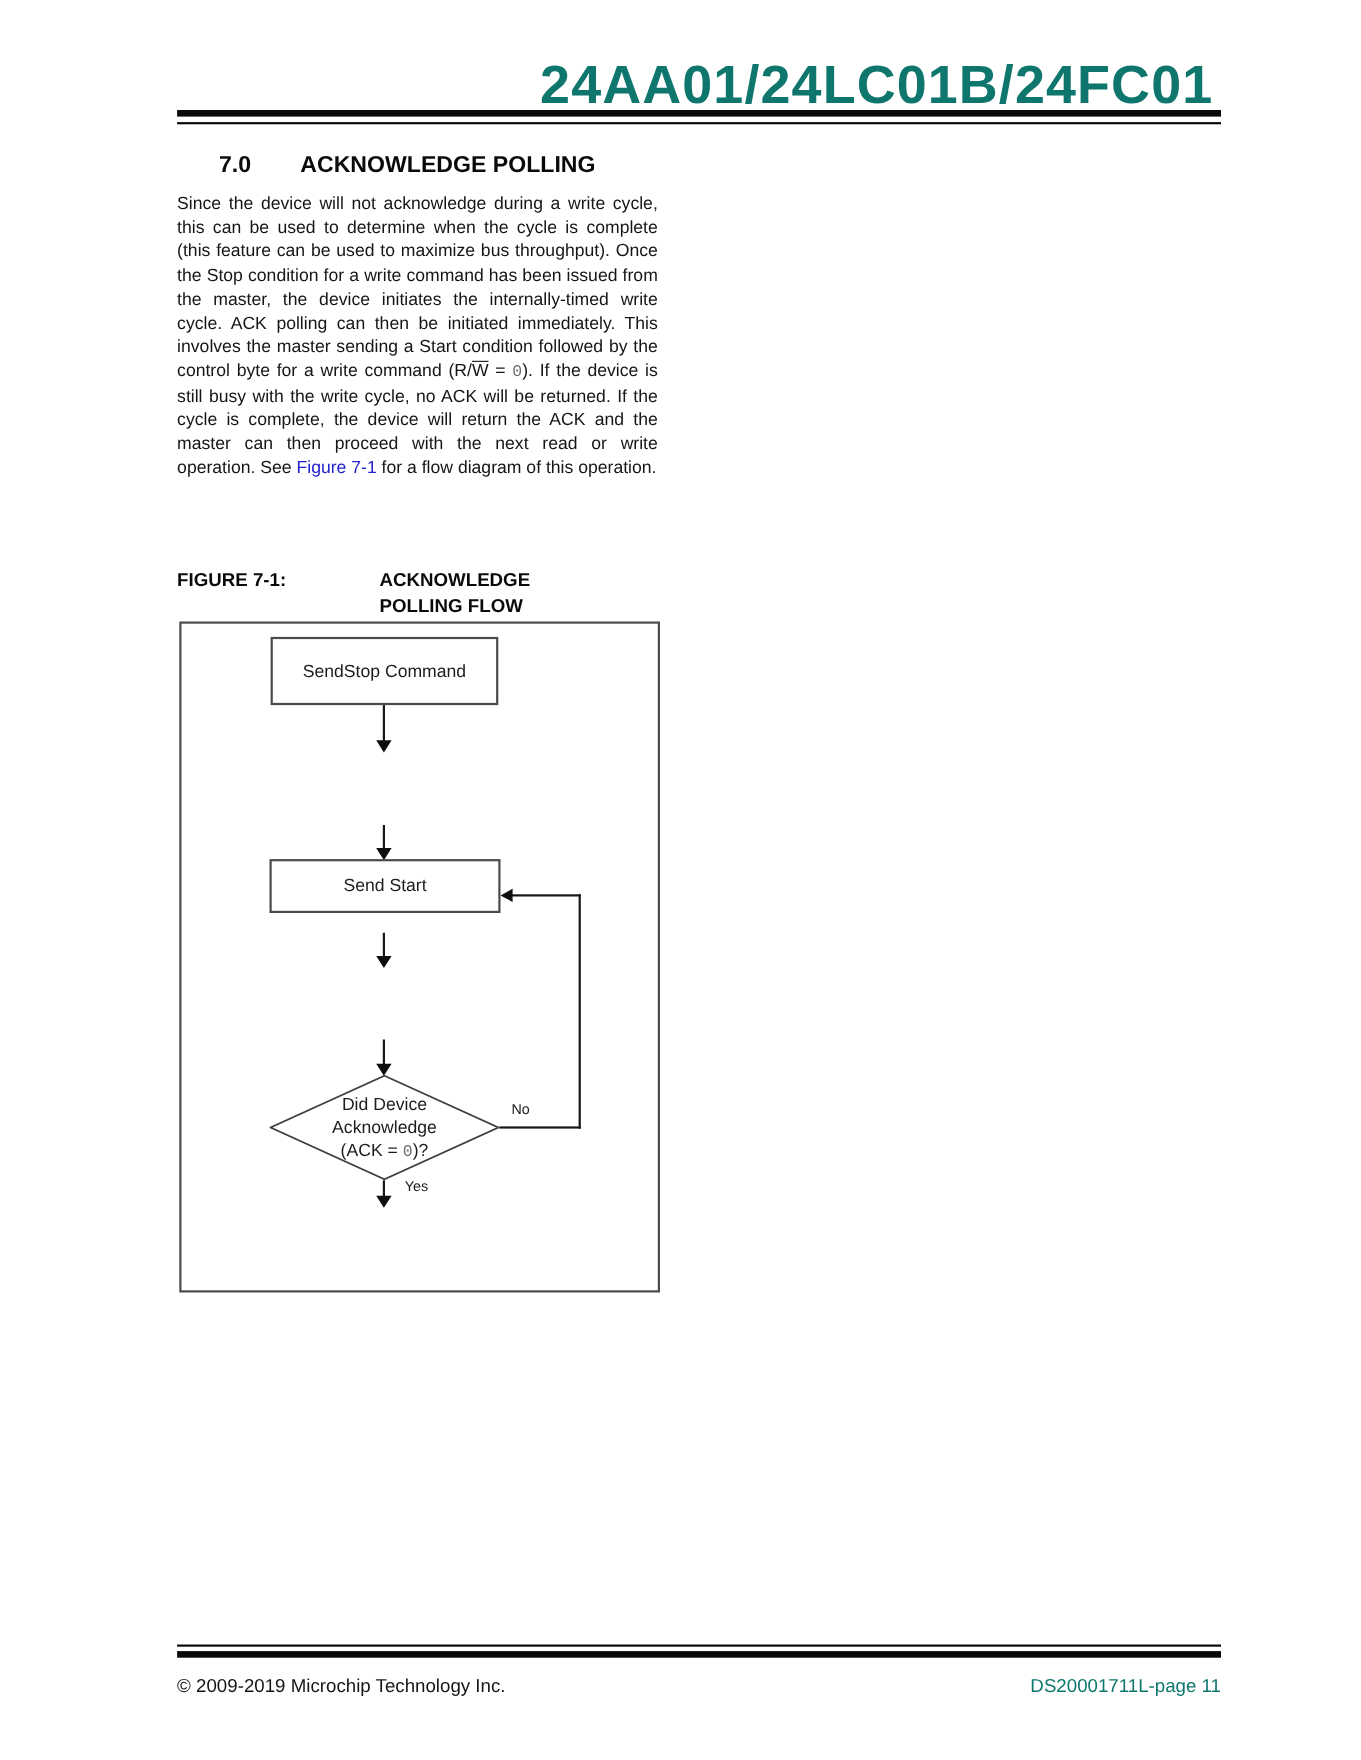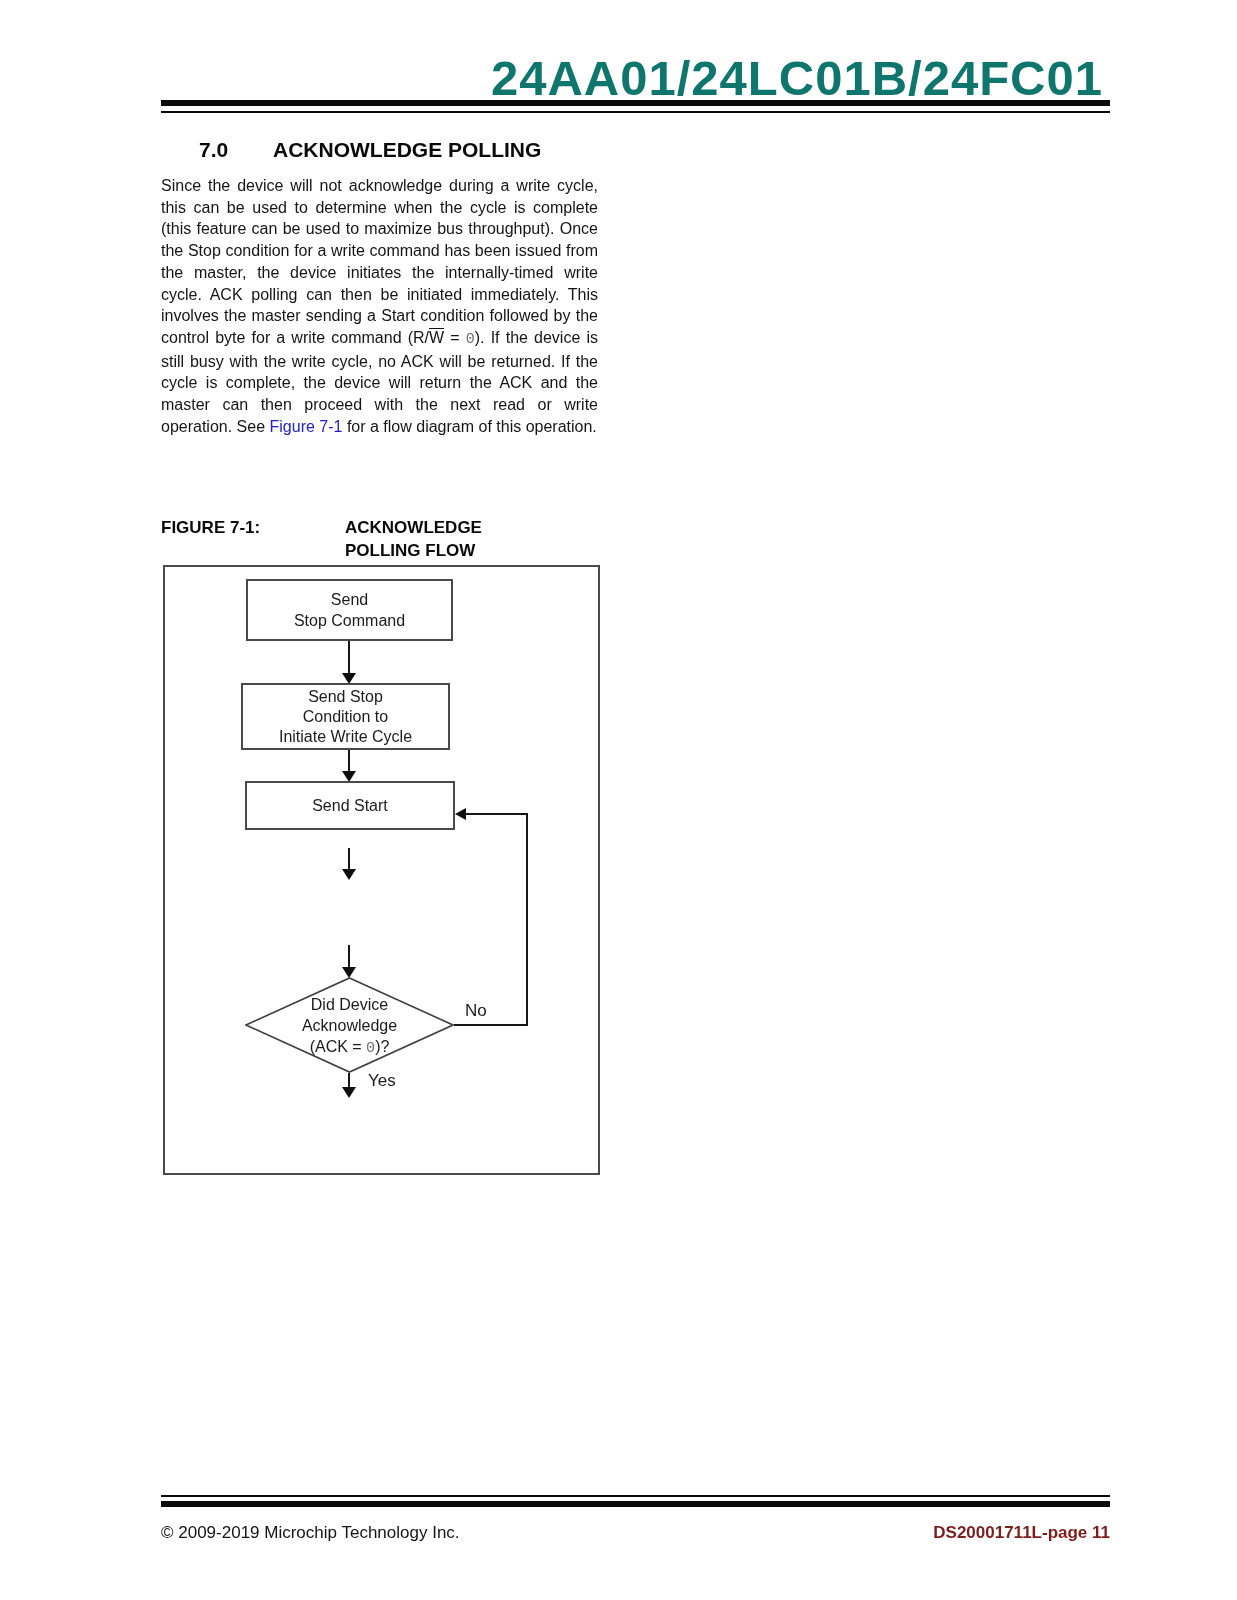--- a/index.html
+++ b/index.html
@@ -38,21 +38,21 @@
     font-size:17px;font-weight:bold;line-height:23px;color:#0a0a0a;}
   .fig-label{position:absolute;left:0;top:0;}
   .fig-title{position:absolute;left:184px;top:0;white-space:pre-line;}
   
   .fig-frame{
     position:absolute;left:163px;top:565px;width:437px;height:610px;
     border:2px solid #4a4a4a;background:#fff;box-sizing:border-box;
   }
   .fc-box{
     position:absolute;background:#fff;border:2px solid #4a4a4a;box-sizing:border-box;
-    display:flex;flex-direction:column;align-items:center;justify-content:center;
+    display:flex;flex-direction:row;align-items:center;justify-content:center;
     font-size:16px;line-height:21px;text-align:center;color:#1c1c1c;
   }
   .b1{left:81px;top:12px;width:207px;height:62px;}
   .b2{left:76px;top:116px;width:209px;height:67px;line-height:20px;}
   .b3{left:80px;top:214px;width:210px;height:49px;}
   .b4{left:76px;top:312px;width:209px;height:66px;}
   .b5{left:81px;top:530px;width:209px;height:66px;}
   .vline{position:absolute;width:2px;background:#161616;}
   .hline{position:absolute;height:2px;background:#161616;}
   .head-down{
@@ -63,28 +63,28 @@
   .head-left{
     position:absolute;width:0;height:0;
     border-top:6px solid transparent;border-bottom:6px solid transparent;
     border-right:11px solid #0e0e0e;
   }
   .diamond-svg{position:absolute;left:80px;top:410px;width:209px;height:96px;}
   .diamond-text{
     position:absolute;left:80px;top:427px;width:209px;
     font-size:16px;line-height:21px;text-align:center;color:#1c1c1c;
   }
-  .flow-label{position:absolute;font-size:17px;color:#1c1c1c;}
+  .flow-label{position:absolute;font-size:13px;color:#1c1c1c;}
   .lbl-no{left:300px;top:434px;}
   .lbl-yes{left:203px;top:504px;}
   
   .ftr-thin{top:1495px;height:2px;}
   .ftr-thick{top:1501px;height:6px;}
   .ftr-copy{position:absolute;left:161px;top:1523px;font-size:17px;color:#151515;white-space:nowrap;}
-  .ftr-doc{position:absolute;right:127px;top:1523px;font-size:17px;color:#7f1d1d;white-space:nowrap;font-weight:bold;}
+  .ftr-doc{position:absolute;right:127px;top:1523px;font-size:17px;color:#0f766e;white-space:nowrap;}
 </style>
 </head>
 <body>
 
 <div class="page">
 
   <div class="doc-title">24AA01/24LC01B/24FC01</div>
   <div class="rule hdr-thick"></div>
   <div class="rule hdr-thin"></div>
 
@@ -102,25 +102,20 @@
   <div class="fig-frame">
 
     <div class="fc-box b1">
       <span>Send</span>
       <span>Stop Command</span>
     </div>
 
     <div class="vline" style="left:183px;top:74px;height:33px;"></div>
     <div class="head-down" style="left:177px;top:106px;"></div>
 
-    <div class="fc-box b2">
-      <span>Send Stop</span>
-      <span>Condition to</span>
-      <span>Initiate Write Cycle</span>
-    </div>
 
     <div class="vline" style="left:183px;top:183px;height:22px;"></div>
     <div class="head-down" style="left:177px;top:204px;"></div>
 
     <div class="fc-box b3">
       <span>Send Start</span>
     </div>
 
     <div class="vline" style="left:183px;top:281px;height:22px;"></div>
     <div class="head-down" style="left:177px;top:302px;"></div>

